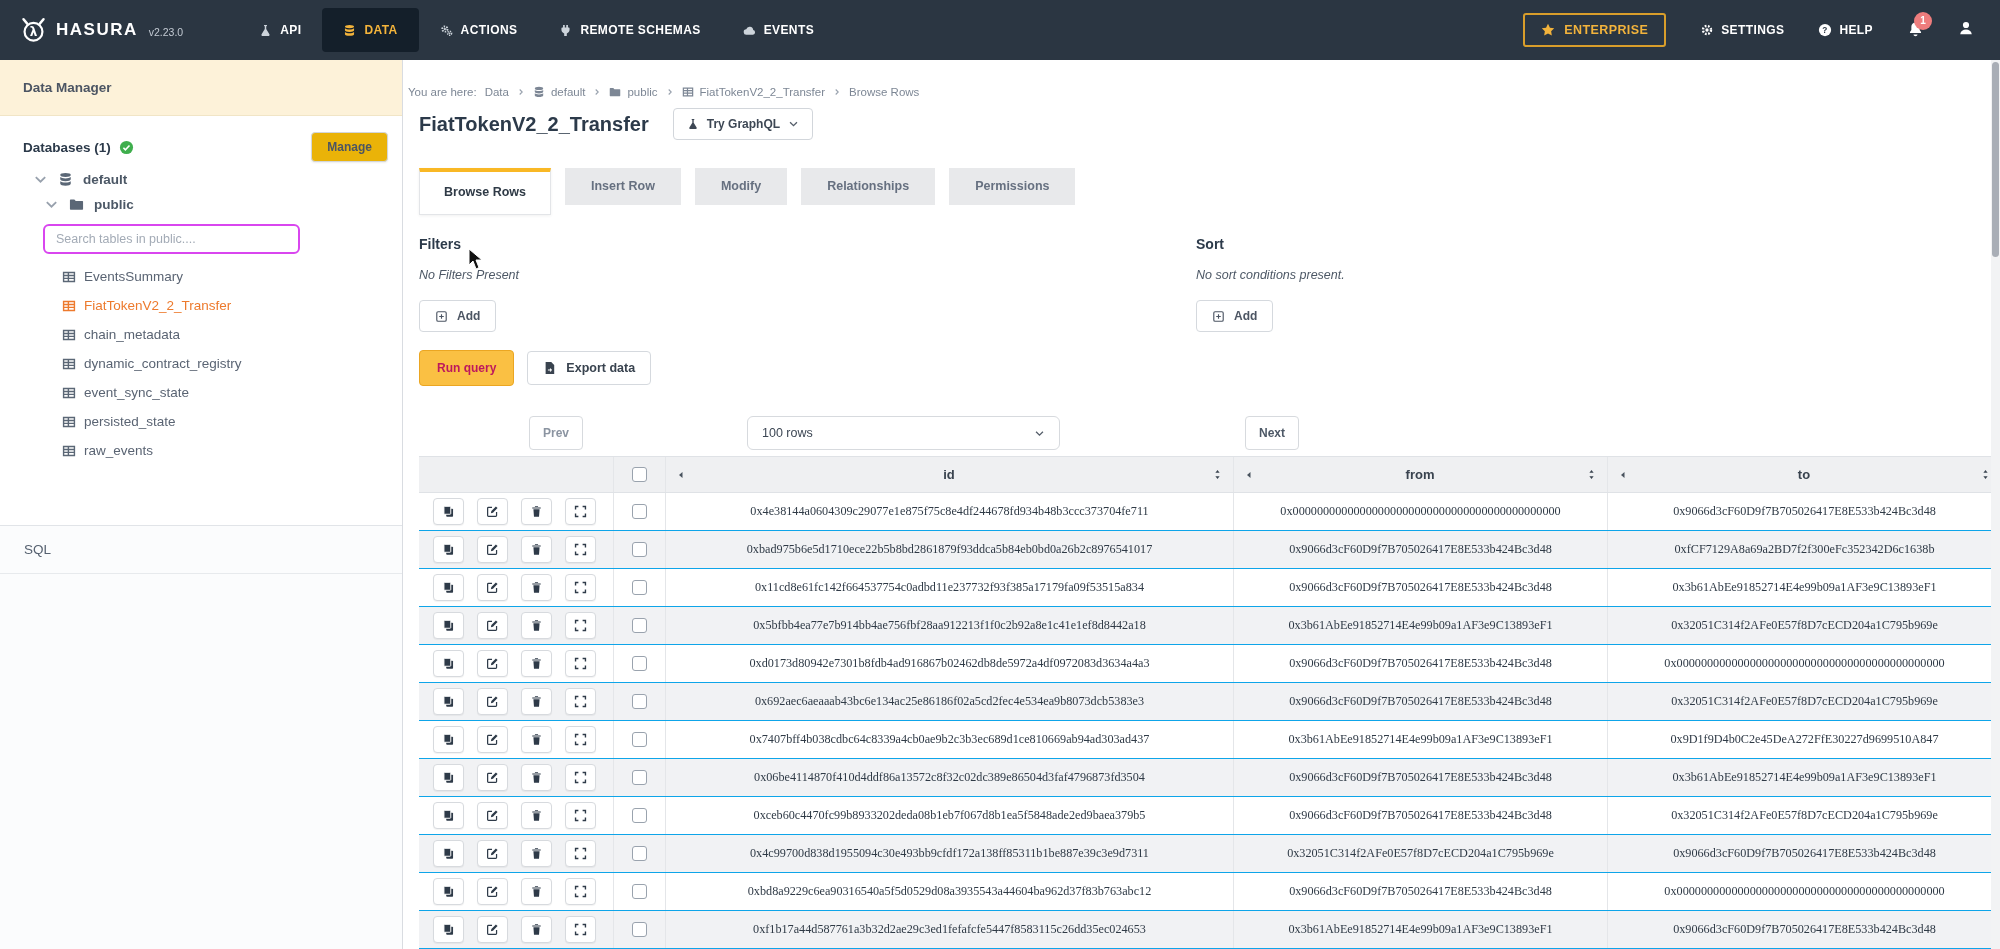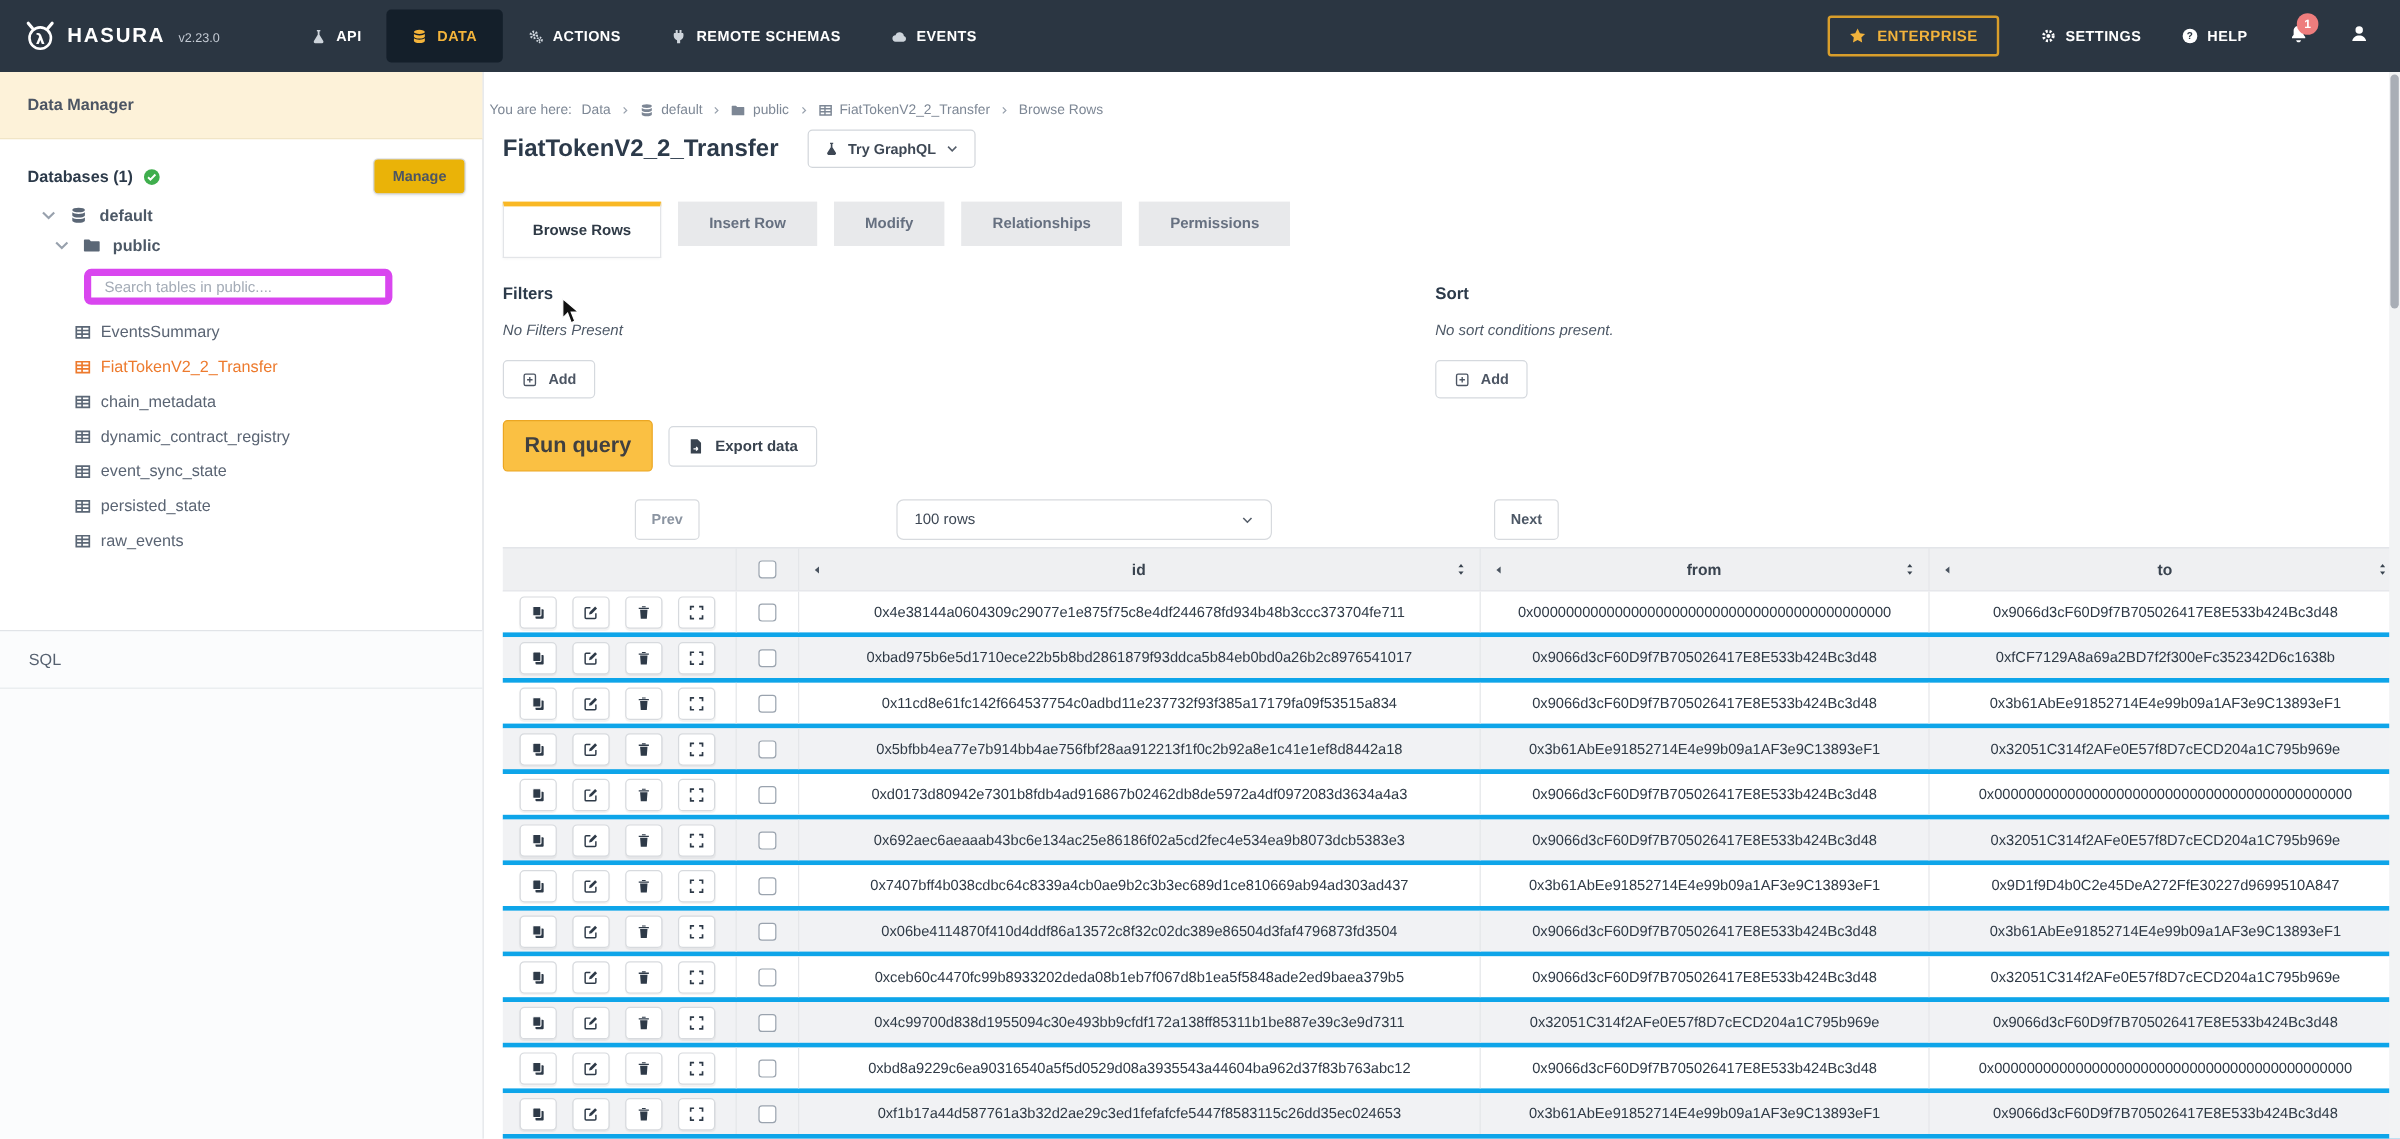--- a/index.html
+++ b/index.html
@@ -37,21 +37,21 @@
   .db-check { margin-left:8px; }
   .db-check svg { width:15px; height:15px; }
   .manage-btn { margin-left:auto; background:#eab308; border:1px solid #d2d6db; border-radius:4px; padding:7px 15px; font-size:12px; font-weight:700; color:#4c5563; box-shadow:0 1px 2px rgba(0,0,0,.07); cursor:pointer; }
   .tree-row { display:flex; align-items:center; gap:10px; font-size:13.5px; font-weight:700; color:#4c5866; margin-top:10px; cursor:pointer; }
   .tree-row .chev { color:#98a1ad; }
   .tree-row .chev svg { width:10px; height:10px; }
   .tree-row .ic svg { width:15px; height:15px; }
   .tree-default { padding-left:33px; }
   .tree-public { padding-left:44px; }
   .tree-icon { color:#5b6776; }
-  .search-input { display:block; margin:12px 0 8px 70px; width:257px; height:30px; border:6px solid #d946ef; border-radius:6px; padding:0 11px; font-size:12.5px; color:#3d4754; font-family:inherit; outline:none; }
+  .search-input { display:block; margin:12px 0 8px 43px; width:257px; height:30px; border:2px solid #d946ef; border-radius:6px; padding:0 11px; font-size:12.5px; color:#3d4754; font-family:inherit; outline:none; }
   .search-input::placeholder { color:#a3abb6; }
   .tables-list { margin-top:4px; }
   .tbl-row { display:flex; align-items:center; gap:8px; padding:7px 0 7px 62px; font-size:13.5px; color:#5a6473; cursor:pointer; }
   .tbl-row .ic { color:#5b6776; }
   .tbl-row .ic svg { width:14px; height:14px; }
   .tbl-row.active { color:#ed7a2d; }
   .tbl-row.active .ic { color:#ed7a2d; }
   .sb-bottom { position:absolute; top:465px; left:0; right:0; bottom:0; border-top:1px solid #e1e4e8; background:#fbfcfd; }
   .sql-row { height:48px; display:flex; align-items:center; padding-left:24px; border-bottom:1px solid #e7eaed; font-size:13.5px; color:#566170; cursor:pointer; }
 
@@ -69,21 +69,21 @@
   .tabs { position:absolute; top:108px; left:15px; display:flex; align-items:flex-start; }
   .tab { background:#e8e9eb; color:#667080; font-weight:700; font-size:12.5px; padding:0 26px; height:37px; line-height:37px; margin-right:14px; white-space:nowrap; cursor:pointer; }
   .tab.active { background:#fff; border:1px solid #e3e5e8; border-top:4px solid #f9b825; height:47px; line-height:41px; margin-top:0; padding:0 24px; color:#2f3a46; box-shadow:0 1px 3px rgba(0,0,0,.06); }
   .fs-row { position:absolute; top:176px; left:15px; right:0; display:flex; }
   .fs-col-filters { width:777px; }
   .fs-h { font-size:14px; font-weight:700; color:#2c3a4a; }
   .fs-empty { margin-top:16px; font-style:italic; font-size:12.5px; color:#4d5866; }
   .add-btn { margin-top:18px; display:inline-flex; align-items:center; gap:9px; background:#fff; border:1px solid #d5d9de; border-radius:4px; padding:8px 15px; font-size:12px; font-weight:700; color:#4c5563; cursor:pointer; }
   .add-btn .ic svg { width:13px; height:13px; }
   .run-row { position:absolute; top:290px; left:15px; display:flex; align-items:center; }
-  .run-btn { background:#fac043; border:1px solid #eba622; border-radius:4px; padding:10px 17px; font-size:18px; font-weight:700; color:#404040; cursor:pointer; }
+  .run-btn { background:#fac043; border:1px solid #eba622; border-radius:4px; padding:10px 17px; font-size:12px; font-weight:700; color:#be185d; cursor:pointer; }
   .export-btn { margin-left:13px; display:flex; align-items:center; gap:9px; background:#fff; border:1px solid #d5d9de; border-radius:4px; padding:9px 15px; font-size:12.5px; font-weight:700; color:#39434f; cursor:pointer; }
   .export-btn .ic svg { width:14px; height:14px; }
   .pag-row { position:absolute; top:356px; left:15px; width:1560px; height:34px; }
   .pg-btn { position:absolute; top:0; background:#fff; border:1px solid #d7dade; border-radius:4px; padding:9px 13px; font-size:12px; font-weight:600; cursor:pointer; }
   .pg-prev { left:110px; color:#8b94a1; }
   .pg-next { left:826px; color:#4d5866; }
   .rows-select { position:absolute; top:0; left:328px; width:313px; height:34px; border:1px solid #d7dade; border-radius:6px; background:#fff; display:flex; align-items:center; justify-content:space-between; padding:0 14px; font-size:12.5px; color:#3d4754; cursor:pointer; }
   .rows-select .ic { color:#555e6a; }
   .rows-select .ic svg { width:11px; height:11px; }
 
@@ -93,21 +93,21 @@
   .grid-row > * + * { border-left:1px solid #e4e6e9; }
   .thead { background:#eff0f2; border-top:1px solid #dfe2e6; border-bottom:1px solid #dfe2e6; height:37px; }
   .th { display:flex; align-items:center; height:100%; }
   .th-check { justify-content:center; }
   .th-col { padding:0 10px; }
   .th-label { flex:1; text-align:center; font-size:13px; font-weight:700; color:#39434f; }
   .caret { color:#49535f; cursor:pointer; }
   .caret svg { width:10px; height:10px; }
   .sort { color:#39434f; cursor:pointer; }
   .sort svg { width:11px; height:11px; }
-  .tr { height:38px; border-bottom:4px solid #0ea5e9; background:#fff; }
+  .tr { height:38px; border-bottom:1px solid #0ea5e9; background:#fff;font-family:Liberation Serif, serif; }
   .tr:nth-child(even) { background:#f1f2f4; }
   .td { display:flex; align-items:center; height:100%; }
   .td-actions { gap:13px; padding-left:14px; }
   .td-check { justify-content:center; }
   .td-val { justify-content:center; font-size:12.2px; color:#2f3a46; white-space:nowrap; overflow:hidden; }
   .act-btn { width:31px; height:27px; background:#fff; border:1px solid #d7dade; border-radius:4px; display:flex; align-items:center; justify-content:center; color:#2e3a48; box-shadow:0 1px 1px rgba(0,0,0,.05); cursor:pointer; }
   .act-btn svg { width:13px; height:13px; }
   .cbx { width:15px; height:15px; border:1.5px solid #9aa3ae; border-radius:3px; background:#fff; display:inline-block; cursor:pointer; }
 
   

